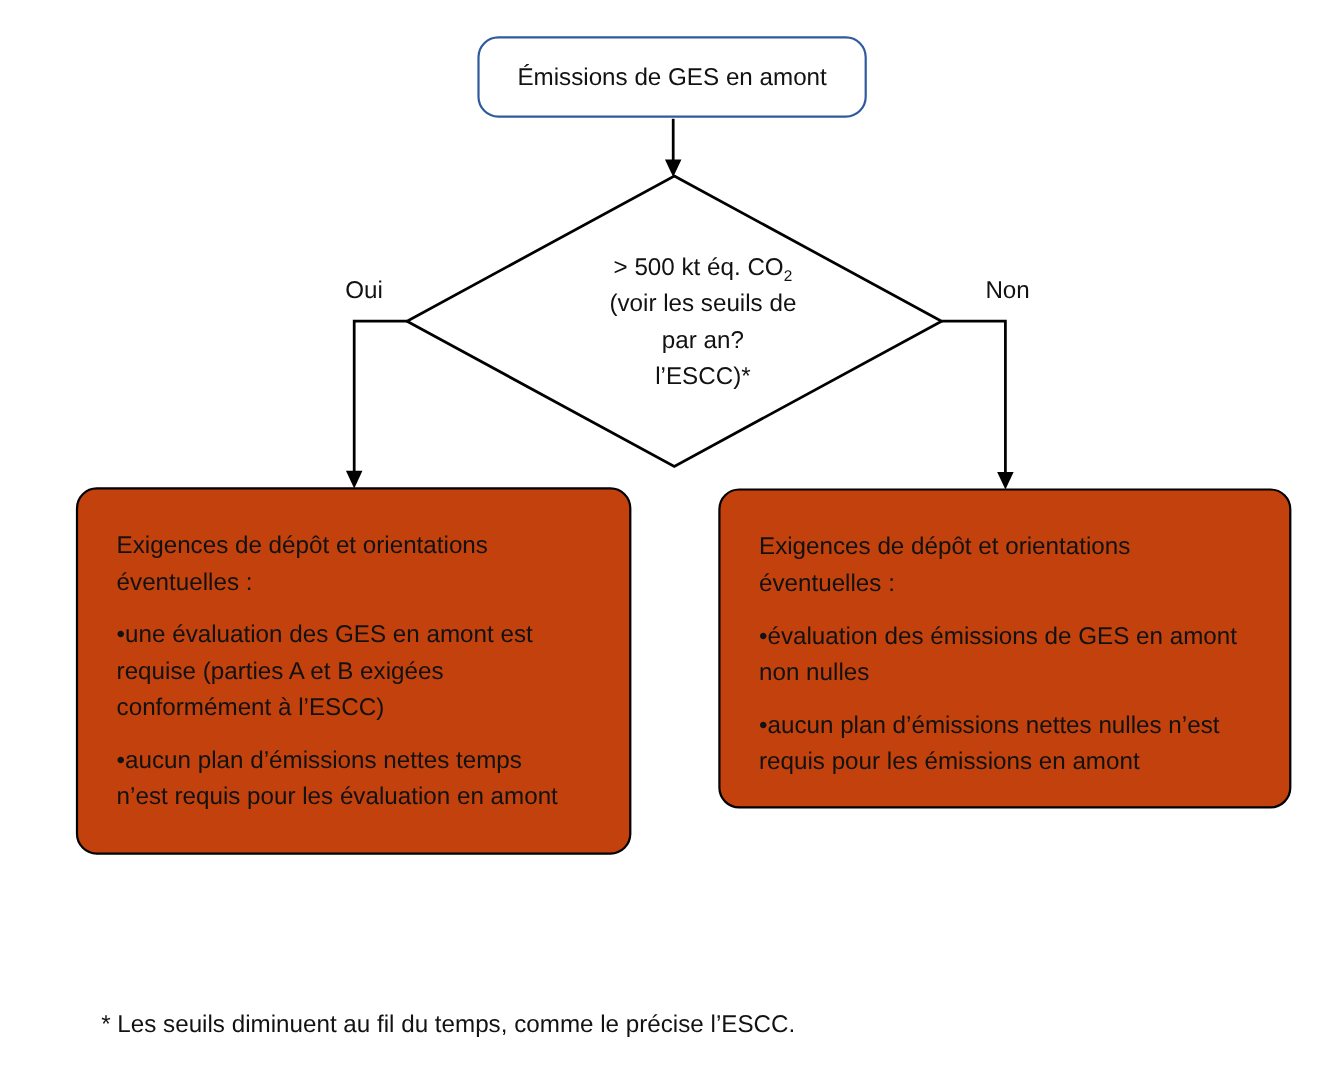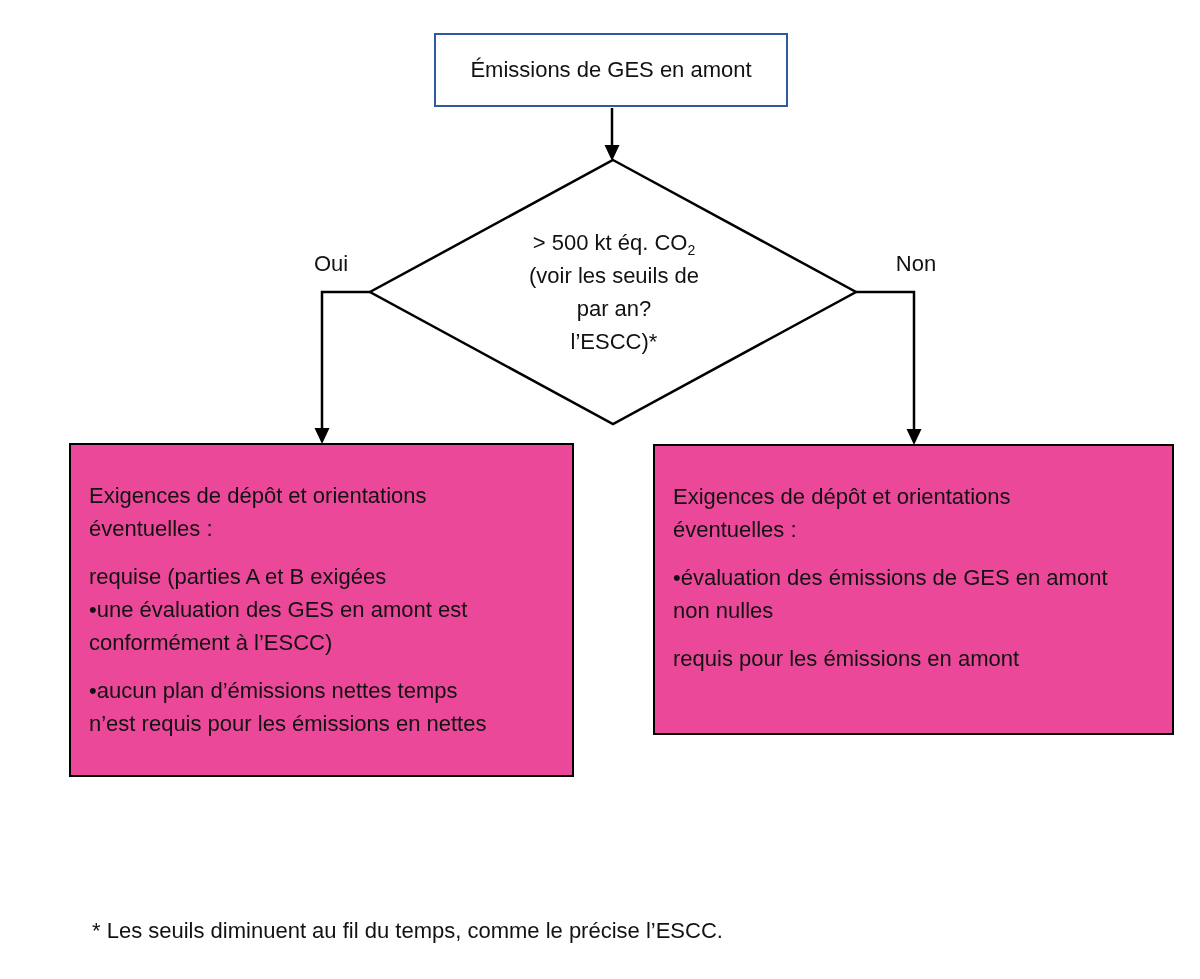--- a/index.html
+++ b/index.html
@@ -5,56 +5,56 @@
   html, body { margin: 0; padding: 0; background: #ffffff; }
   .canvas {
     position: relative;
     width: 1200px;
     height: 979px;
     background: #ffffff;
     font-family: "Liberation Sans", "DejaVu Sans", sans-serif;
     color: #121212;
     overflow: hidden;
   }
-  .abs { position: absolute; box-sizing: border-box; }
+  .abs { position: absolute; box-sizing: border-box; border-radius: 19px; }
 
   
   .start-box {
     left: 434px; top: 33px; width: 354px; height: 74px;
     border: 2.5px solid #2f5b9e;
     background: #ffffff;
     display: flex; align-items: center; justify-content: center;
     font-size: 22px;
   }
 
   
   .connectors { position: absolute; left: 0; top: 0; }
 
   
   .decision-text {
-    left: 464px; top: 226px; width: 300px;
+    left: 489px; top: 226px; width: 300px;
     text-align: center;
     font-size: 22px; line-height: 33px;
   }
   .decision-text sub { font-size: 14px; line-height: 0; }
 
   
   .branch-label {
     width: 90px; text-align: center;
     font-size: 22px; line-height: 33px;
   }
   .branch-label.yes { left: 286px; top: 247px; }
   .branch-label.no  { left: 871px; top: 247px; }
 
   
   .outcome-box {
     border: 2.5px solid #000000;
-    background: #ec4899;
+    background: #c2410c;
     font-size: 22px; line-height: 33px;
-    padding: 34px 12px 0 18px;
+    padding: 34px 12px 0 35px;
   }
   .outcome-box.left  { left: 69px;  top: 443px; width: 505px; height: 334px; }
   .outcome-box.right { left: 653px; top: 444px; width: 521px; height: 291px; }
   .outcome-box .para { margin: 15px 0 0 0; }
   .outcome-box .para.first { margin-top: 0; }
   .tline { white-space: nowrap; }
 
   
   .footnote {
     left: 92px; top: 916px;
@@ -95,39 +95,40 @@
 
   <div class="abs branch-label yes">Oui</div>
   <div class="abs branch-label no">Non</div>
 
   <div class="abs outcome-box left">
     <div class="para first">
       <div class="tline">Exigences de dépôt et orientations</div>
       <div class="tline">éventuelles :</div>
     </div>
     <div class="para">
+      <div class="tline">•une évaluation des GES en amont est</div>
       <div class="tline">requise (parties A et B exigées</div>
-      <div class="tline">•une évaluation des GES en amont est</div>
       <div class="tline">conformément à l’ESCC)</div>
     </div>
     <div class="para">
       <div class="tline">•aucun plan d’émissions nettes temps</div>
-      <div class="tline">n’est requis pour les émissions en nettes</div>
+      <div class="tline">n’est requis pour les évaluation en amont</div>
     </div>
   </div>
 
   <div class="abs outcome-box right">
     <div class="para first">
       <div class="tline">Exigences de dépôt et orientations</div>
       <div class="tline">éventuelles :</div>
     </div>
     <div class="para">
       <div class="tline">•évaluation des émissions de GES en amont</div>
       <div class="tline">non nulles</div>
     </div>
     <div class="para">
+      <div class="tline">•aucun plan d’émissions nettes nulles n’est</div>
       <div class="tline">requis pour les émissions en amont</div>
     </div>
   </div>
 
   <div class="abs footnote">* Les seuils diminuent au fil du temps, comme le précise l’ESCC.</div>
 
 </div>
 
 </body></html>

